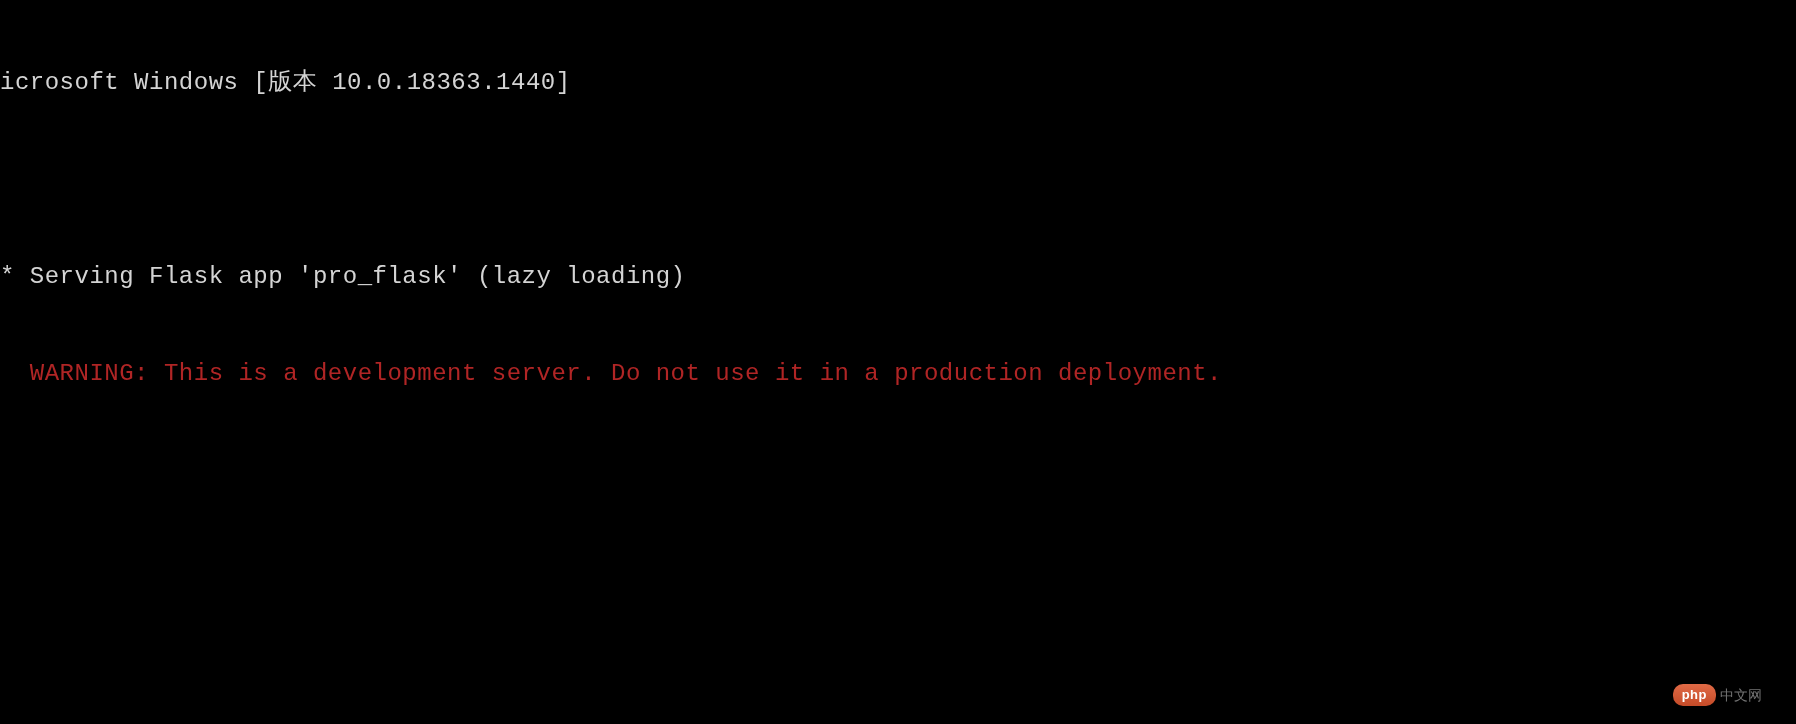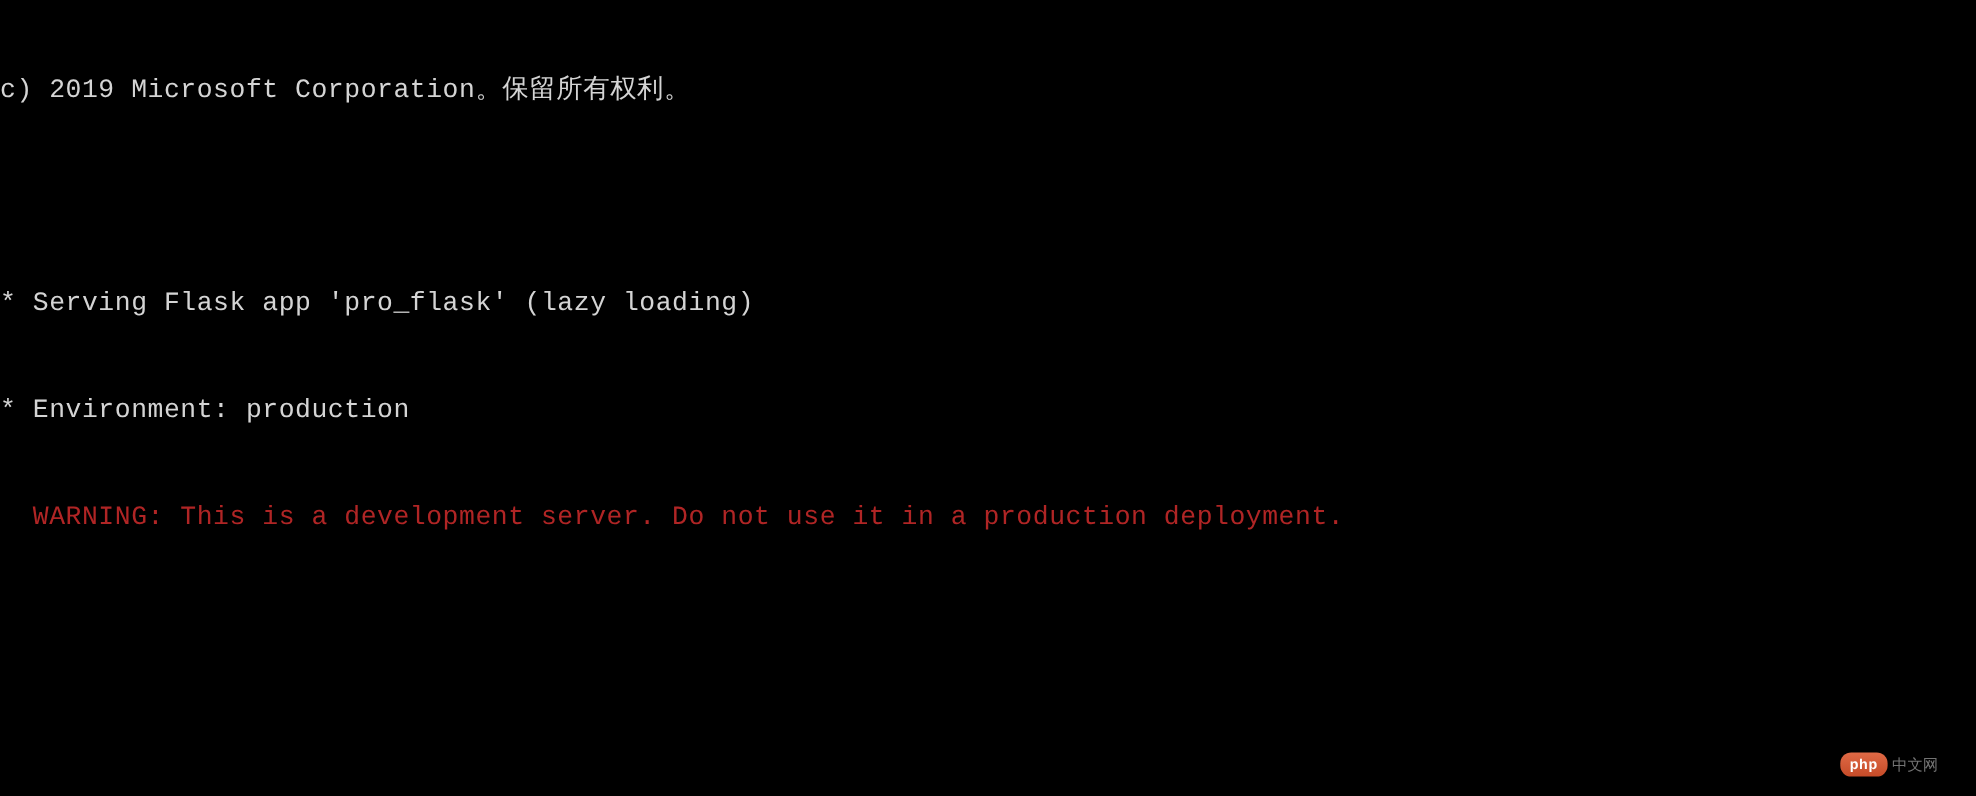--- a/index.html
+++ b/index.html
@@ -53,24 +53,23 @@
     .watermark-text {
       color: #737373;
       font-family: "Microsoft YaHei", sans-serif;
       font-size: 14px;
     }
   </style>
 </head>
 <body>
 
 <div class="terminal">
-  <span class="line">c) 2019 Microsoft Corporation。保留所有权利。</span>
+  <span class="line">icrosoft Windows [版本 10.0.18363.1440]</span>
   <span class="line"></span>
   <span class="line">* Serving Flask app 'pro_flask' (lazy loading)</span>
-  <span class="line">* Environment: production</span>
   <span class="line red">  WARNING: This is a development server. Do not use it in a production deployment.</span>
   
   
   
   
   
   
   
   
 </div>

